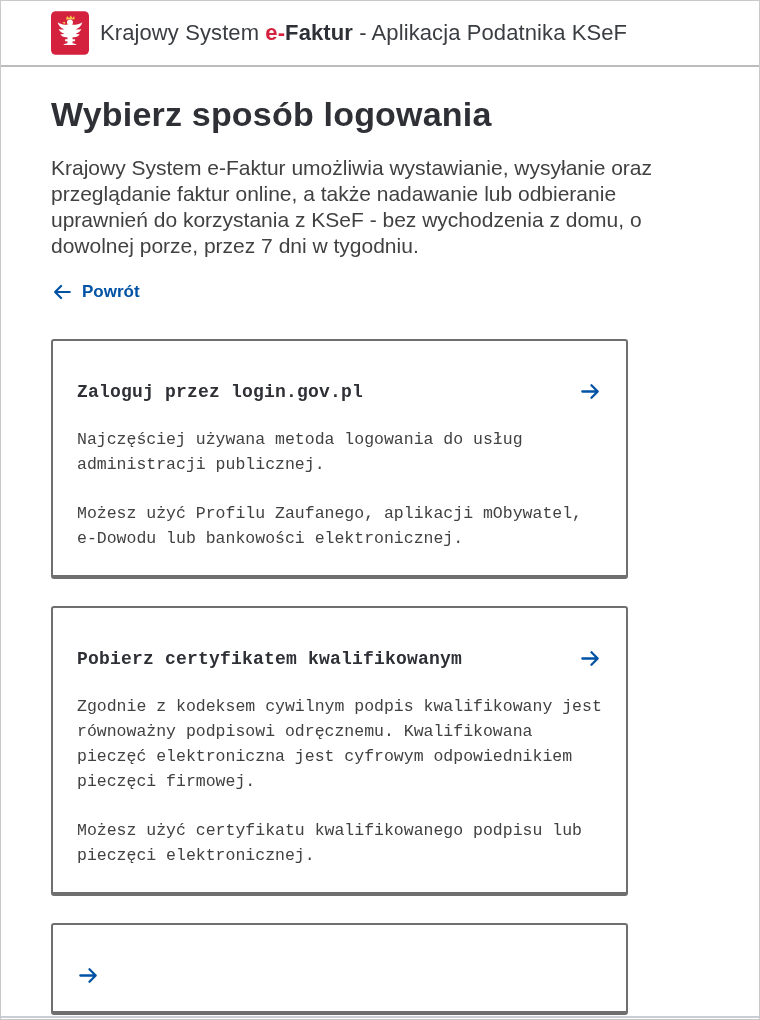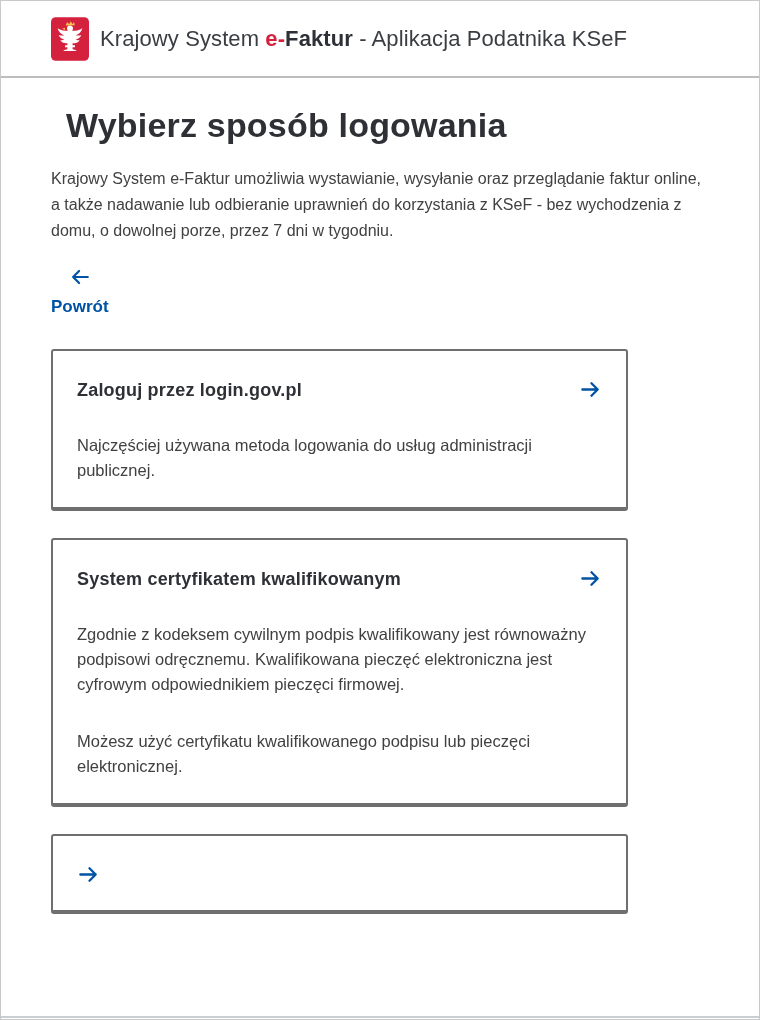--- a/index.html
+++ b/index.html
@@ -23,21 +23,21 @@
   }
   .page{
     position:relative;
     width:760px;height:1020px;
     border:1px solid var(--page-border);
     background:#fff;
     overflow:hidden;
   }
   
   .app-header{
-    height:77px;
+    height:66px;
     display:flex;
     align-items:center;
     padding:0 24px 0 50px;
     border-bottom:2px solid var(--divider);
     background:#fff;
   }
   .emblem{
     flex:0 0 auto;
     width:38px;height:46px;
     margin-right:11px;
@@ -47,79 +47,79 @@
     font-size:22px;
     color:#3a3d42;
     white-space:nowrap;
     letter-spacing:.1px;
   }
   .brand .accent{color:var(--red);font-weight:bold;}
   .brand .bold{color:#2d3036;font-weight:bold;}
   
   main{padding:0 50px;}
   h1{
-    margin:27px 15px 0;
+    margin:27px 0 0;
     font-size:34px;
     line-height:40px;
     font-weight:bold;
     color:var(--heading);
     letter-spacing:.2px;
   }
   .intro{
     margin:21px 0 0;
     max-width:656px;
-    font-size:16px;
+    font-size:21px;
     line-height:26px;
     color:var(--text);
   }
   .back{
     margin-top:22px;
     display:inline-flex;
     align-items:center;
     gap:9px;
     color:var(--blue);
     font-weight:bold;
     font-size:17px;
     text-decoration:none;
     cursor:pointer;
-    flex-direction:column;
   }
   .back svg{display:block;}
   
   .cards{
     margin-top:32px;
     width:577px;
     display:flex;
     flex-direction:column;
     gap:27px;
   }
   .card{
     border:2px solid var(--card-border);
     border-bottom-width:4px;
     border-radius:3px;
     background:#fff;
-    padding:27px 24px 24px;
+    padding:39px 24px 24px;
     cursor:pointer;
+    font-family:Liberation Mono, monospace;
   }
   .card-head{
     display:flex;
     align-items:center;
     justify-content:space-between;
     gap:12px;
   }
   .card-title{
     margin:0;
     font-size:18px;
     line-height:22px;
     font-weight:bold;
     color:var(--heading);
     letter-spacing:.2px;
   }
   .card p{
-    margin:32px 0 0;
+    margin:24px 0 0;
     font-size:16.5px;
     line-height:25px;
     color:var(--text);
     max-width:527px;
   }
   .arrow{flex:0 0 auto;display:inline-block;line-height:0;}
   
   .footer-line{
     position:absolute;
     left:0;right:0;bottom:0;
@@ -166,25 +166,26 @@
       <div class="card">
         <div class="card-head">
           <h2 class="card-title">Zaloguj przez login.gov.pl</h2>
           <span class="arrow">
             <svg width="23" height="23" viewBox="0 0 24 24" fill="none" aria-hidden="true">
               <path d="M3.5 12h16M13 5.5L19.5 12 13 18.5" stroke="#0052a5" stroke-width="2.4" stroke-linecap="round" stroke-linejoin="round"></path>
             </svg>
           </span>
         </div>
         <p>Najczęściej używana metoda logowania do usług administracji publicznej.</p>
+        <p>Możesz użyć Profilu Zaufanego, aplikacji mObywatel, e-Dowodu lub bankowości elektronicznej.</p>
       </div>
 
       <div class="card">
         <div class="card-head">
-          <h2 class="card-title">System certyfikatem kwalifikowanym</h2>
+          <h2 class="card-title">Pobierz certyfikatem kwalifikowanym</h2>
           <span class="arrow">
             <svg width="23" height="23" viewBox="0 0 24 24" fill="none" aria-hidden="true">
               <path d="M3.5 12h16M13 5.5L19.5 12 13 18.5" stroke="#0052a5" stroke-width="2.4" stroke-linecap="round" stroke-linejoin="round"></path>
             </svg>
           </span>
         </div>
         <p>Zgodnie z kodeksem cywilnym podpis kwalifikowany jest równoważny podpisowi odręcznemu. Kwalifikowana pieczęć elektroniczna jest cyfrowym odpowiednikiem pieczęci firmowej.</p>
         <p>Możesz użyć certyfikatu kwalifikowanego podpisu lub pieczęci elektronicznej.</p>
       </div>
 

